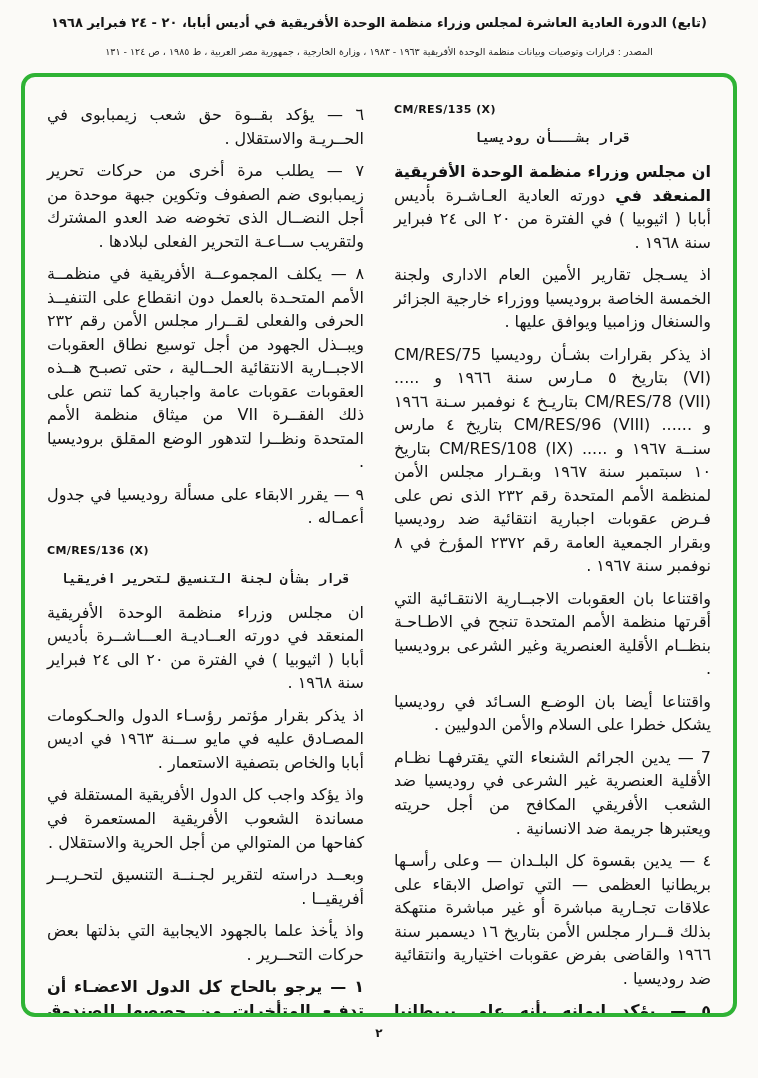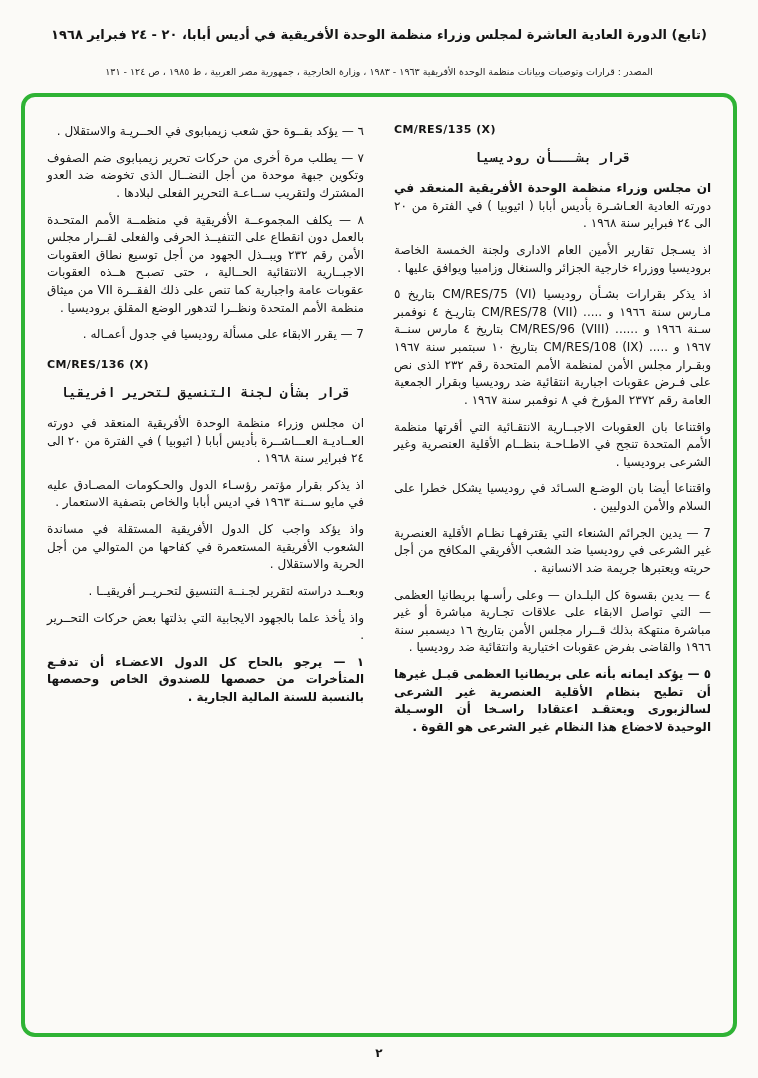--- a/index.html
+++ b/index.html
@@ -9,30 +9,30 @@
     height: 1078px;
     background: #fbfaf7;
     font-family: "DejaVu Sans", "Liberation Sans", sans-serif;
     direction: rtl;
     color: #141414;
     overflow: hidden;
   }
 
   .page-header {
     text-align: center;
-    padding-top: 24px;
+    padding-top: 12px;
   }
   .header-title {
     font-size: 13px;
     font-weight: bold;
     line-height: 1.7;
   }
   .header-source {
     font-size: 9.5px;
-    margin-top: 20px;
+    margin-top: 12px;
     color: #1c1c1c;
   }
 
   .document-frame {
     width: 716px;
     height: 944px;
     margin: 16px auto 0 auto;
     border: 4px solid #2fb335;
     border-radius: 14px;
     padding: 26px 22px 18px 22px;
@@ -62,21 +62,21 @@
 
   .res-title {
     text-align: center;
     font-weight: bold;
     font-size: 13px;
     margin-bottom: 14px;
     font-family: Liberation Mono, monospace;
   }
 
   p.para {
-    font-size: 12px;
+    font-size: 16px;
     line-height: 1.47;
     text-align: justify;
     margin-bottom: 9px;
   }
   .bold { font-weight: bold; }
   p.para.bold-para { font-weight: bold; }
 
   .page-number {
     text-align: center;
     font-size: 12px;
@@ -105,21 +105,21 @@
       <p class="para">واقتناعا أيضا بان الوضـع السـائد في روديسيا يشكل خطرا على السلام والأمن الدوليين .</p>
       <p class="para">7 — يدين الجرائم الشنعاء التي يقترفهـا نظـام الأقلية العنصرية غير الشرعى في روديسيا ضد الشعب الأفريقي المكافح من أجل حريته ويعتبرها جريمة ضد الانسانية .</p>
       <p class="para">٤ — يدين بقسوة كل البلـدان — وعلى رأسـها بريطانيا العظمى — التي تواصل الابقاء على علاقات تجـارية مباشرة أو غير مباشرة منتهكة بذلك قــرار مجلس الأمن بتاريخ ١٦ ديسمبر سنة ١٩٦٦ والقاضى بفرض عقوبات اختيارية وانتقائية ضد روديسيا .</p>
       <p class="para bold-para">٥ — يؤكد ايمانه بأنه على بريطانيا العظمى قبـل غيرها أن تطيح بنظام الأقلية العنصرية غير الشرعى لسالزبورى ويعتقـد اعتقادا راسـخا أن الوسـيلة الوحيدة لاخضاع هذا النظام غير الشرعى هو القوة .</p>
     </section>
 
     <section class="col">
       <p class="para">٦ — يؤكد بقــوة حق شعب زيمبابوى في الحــريـة والاستقلال .</p>
       <p class="para">٧ — يطلب مرة أخرى من حركات تحرير زيمبابوى ضم الصفوف وتكوين جبهة موحدة من أجل النضــال الذى تخوضه ضد العدو المشترك ولتقريب ســاعـة التحرير الفعلى لبلادها .</p>
       <p class="para">٨ — يكلف المجموعــة الأفريقية في منظمــة الأمم المتحـدة بالعمل دون انقطاع على التنفيــذ الحرفى والفعلى لقــرار مجلس الأمن رقم ٢٣٢ ويبــذل الجهود من أجل توسيع نطاق العقوبات الاجبــارية الانتقائية الحــالية ، حتى تصبـح هــذه العقوبات عقوبات عامة واجبارية كما تنص على ذلك الفقــرة VII من ميثاق منظمة الأمم المتحدة ونظــرا لتدهور الوضع المقلق بروديسيا .</p>
-      <p class="para">7 — يقرر الابقاء على مسألة روديسيا في جدول أعمـاله .</p>
+      <p class="para">٩ — يقرر الابقاء على مسألة روديسيا في جدول أعمـاله .</p>
 
       <div class="res-id mid">CM/RES/136 (X)</div>
       <h2 class="res-title">قرار بشأن لجنة التنسيق لتحرير افريقيا</h2>
       <p class="para">ان مجلس وزراء منظمة الوحدة الأفريقية المنعقد في دورته العــاديـة العـــاشــرة بأديس أبابا ( اثيوبيا ) في الفترة من ٢٠ الى ٢٤ فبراير سنة ١٩٦٨ .</p>
       <p class="para">اذ يذكر بقرار مؤتمر رؤسـاء الدول والحـكومات المصـادق عليه في مايو ســنة ١٩٦٣ في اديس أبابا والخاص بتصفية الاستعمار .</p>
       <p class="para">واذ يؤكد واجب كل الدول الأفريقية المستقلة في مساندة الشعوب الأفريقية المستعمرة في كفاحها من المتوالي من أجل الحرية والاستقلال .</p>
       <p class="para">وبعــد دراسته لتقرير لجـنــة التنسيق لتحـريــر أفريقيــا .</p>
       <p class="para">واذ يأخذ علما بالجهود الايجابية التي بذلتها بعض حركات التحــرير .</p>
       <p class="para bold-para">١ — يرجو بالحاح كل الدول الاعضـاء أن تدفـع المتأخرات من حصصها للصندوق الخاص وحصصها بالنسبة للسنة المالية الجارية .</p>
     </section>

